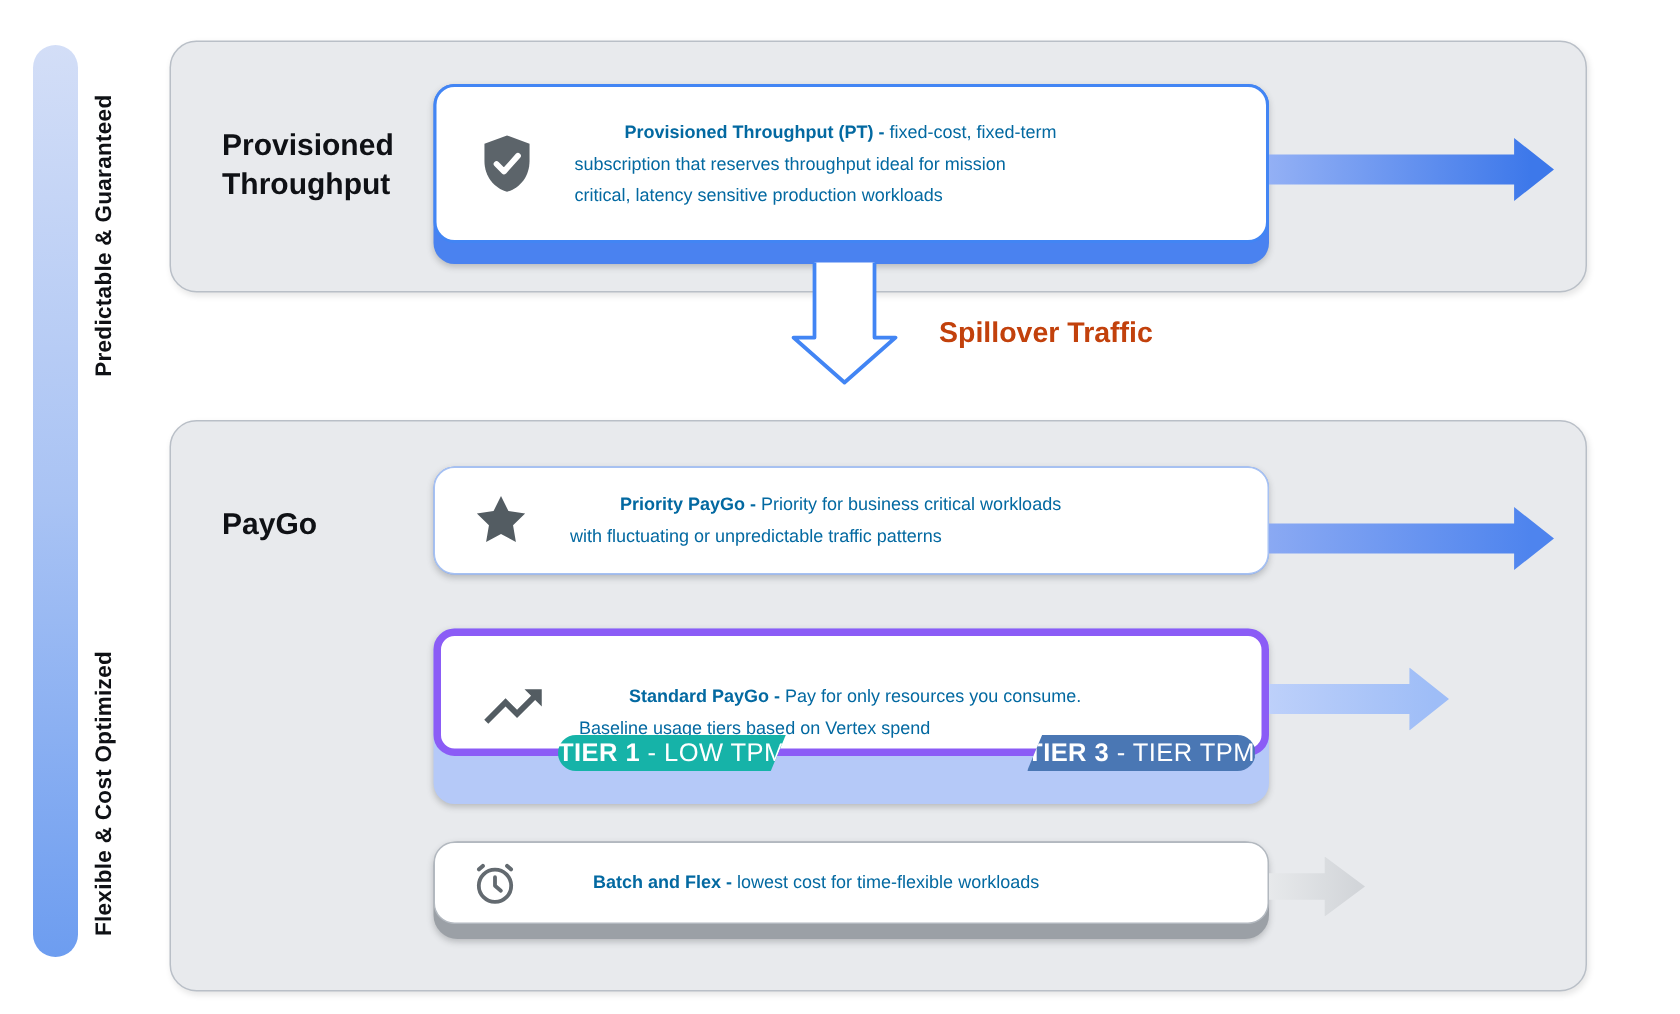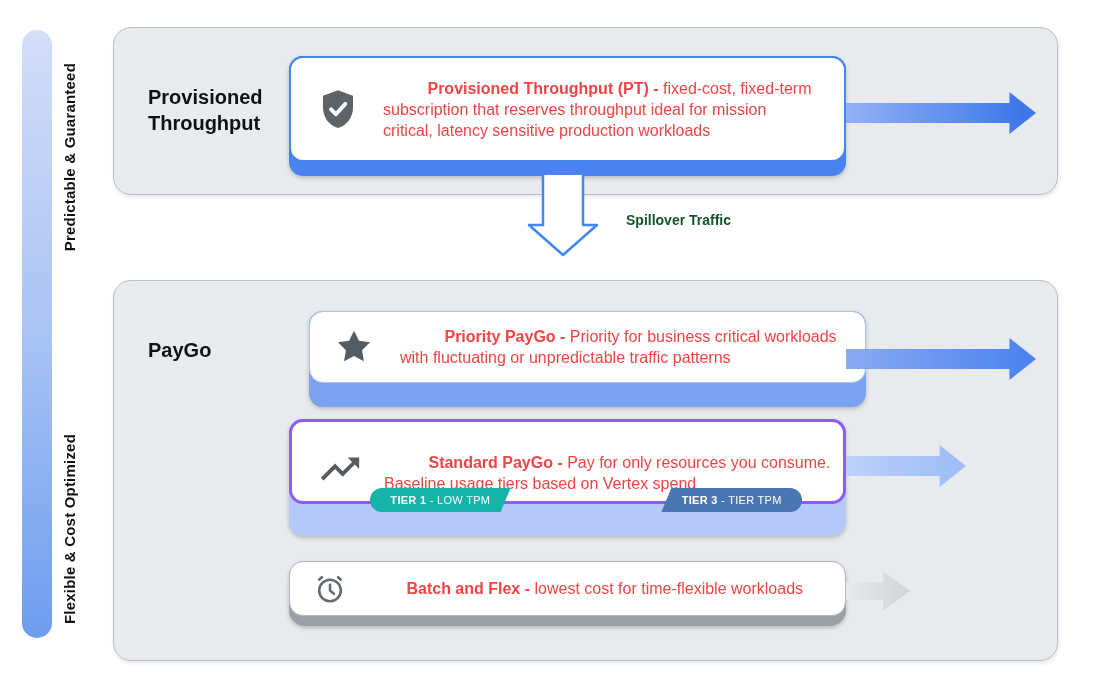--- a/index.html
+++ b/index.html
@@ -23,44 +23,44 @@
   .section-title { position:absolute; font-weight:700; font-size:20px; line-height:26px; color:#0f1115; }
   .provisioned .section-title { left:34px; top:56px; width:145px; }
   .paygo .section-title       { left:34px; top:56px; width:145px; }
 
   
   .card-group { position:absolute; border-radius:14px; box-shadow:0 2px 4px rgba(60,64,67,.28); }
   .card { position:absolute; left:0; top:0; right:0; background:#fff; border-radius:14px;
           box-sizing:border-box; display:flex; align-items:center; }
   .pt-group       { left:175px; top:28px;  width:557px; height:120px; }
   .pt-card        { height:106px; border:2px solid #4285f4; }
-  .priority-group { left:175px; top:30px;  width:557px; height:96px;margin-left:20px; }
+  .priority-group { left:175px; top:30px;  width:557px; height:72px; }
   .priority-card  { height:72px;  border:1.5px solid #a6c1f3; }
   .standard-group { left:175px; top:138px; width:557px; height:117px; }
-  .standard-card  { height:85px;  border:3px solid #8b5cf6; display:block; }
+  .standard-card  { height:85px;  border:5px solid #8b5cf6; display:block; }
   .batch-group    { left:175px; top:280px; width:557px; height:65px; }
   .batch-card     { height:55px;  border:1px solid #b2b8bf; }
 
   .card-icon { flex:none; display:flex; align-items:center; }
   .pt-card .card-icon       { margin-left:25px; }
   .priority-card .card-icon { margin-left:24px; }
   .batch-card .card-icon    { margin-left:22px; }
 
-  .card-text { font-size:16px; line-height:21px; white-space:pre; color:#ef4444; }
+  .card-text { font-size:12px; line-height:21px; white-space:pre; color:#0369a1; }
   .card-text b { font-weight:700; }
   .pt-card .card-text       { margin-left:23px; }
   .priority-card .card-text { margin-left:26px; }
   .batch-card .card-text    { margin-left:14px; }
 
   .standard-card .card-icon { position:absolute; left:25px; top:24px; }
   .standard-card .card-text { position:absolute; left:92px; top:9px; }
 
   
   .tier-bar { position:absolute; left:78px; top:66px; width:432px; height:24px; display:flex; gap:5px; }
-  .tier { flex:1; color:#fff; font-size:11px; letter-spacing:.3px; display:flex; align-items:center;
+  .tier { flex:1; color:#fff; font-size:17px; letter-spacing:.3px; display:flex; align-items:center;
           justify-content:center; white-space:pre; }
   .tier b { font-weight:700; }
   .tier.first { border-radius:12px 0 0 12px; clip-path:polygon(0 0,100% 0,calc(100% - 10px) 100%,0 100%); }
   .tier.mid   { clip-path:polygon(10px 0,100% 0,calc(100% - 10px) 100%,0 100%); }
   .tier.last  { border-radius:0 12px 12px 0; clip-path:polygon(10px 0,100% 0,100% 100%,0 100%);text-align:right; }
 
   
   .flow-arrow { position:absolute; }
   .pt-arrow       { left:732px; top:64px;  width:190px; height:42px;
                     background:linear-gradient(90deg,#93b0f5 0%,#3d78ea 92%);
@@ -70,21 +70,21 @@
                     clip-path:polygon(0 26%,86% 26%,86% 0,100% 50%,86% 100%,86% 74%,0 74%); }
   .standard-arrow { left:732px; top:164px; width:120px; height:42px;
                     background:linear-gradient(90deg,#bdd0fa 0%,#9ebdf7 92%);
                     clip-path:polygon(0 26%,78% 26%,78% 0,100% 50%,78% 100%,78% 74%,0 74%); }
   .batch-arrow    { left:732px; top:290px; width:64px;  height:40px;
                     background:linear-gradient(90deg,#e7e9eb 0%,#d2d5d9 92%);
                     clip-path:polygon(0 28%,58% 28%,58% 0,100% 50%,58% 100%,58% 72%,0 72%); }
 
   
   .spillover-svg { position:absolute; left:526px; top:175px; z-index:5; }
-  .spillover-label { position:absolute; left:626px; top:212px; font-weight:700; font-size:14px; color:#14532d; z-index:5; }
+  .spillover-label { position:absolute; left:626px; top:212px; font-weight:700; font-size:19px; color:#c2410c; z-index:5; }
 </style>
 </head>
 <body>
 
 <div class="canvas">
 
   <div class="rail"></div>
   <div class="rail-label predictable">
     <span>Predictable &amp; Guaranteed</span>
   </div>

